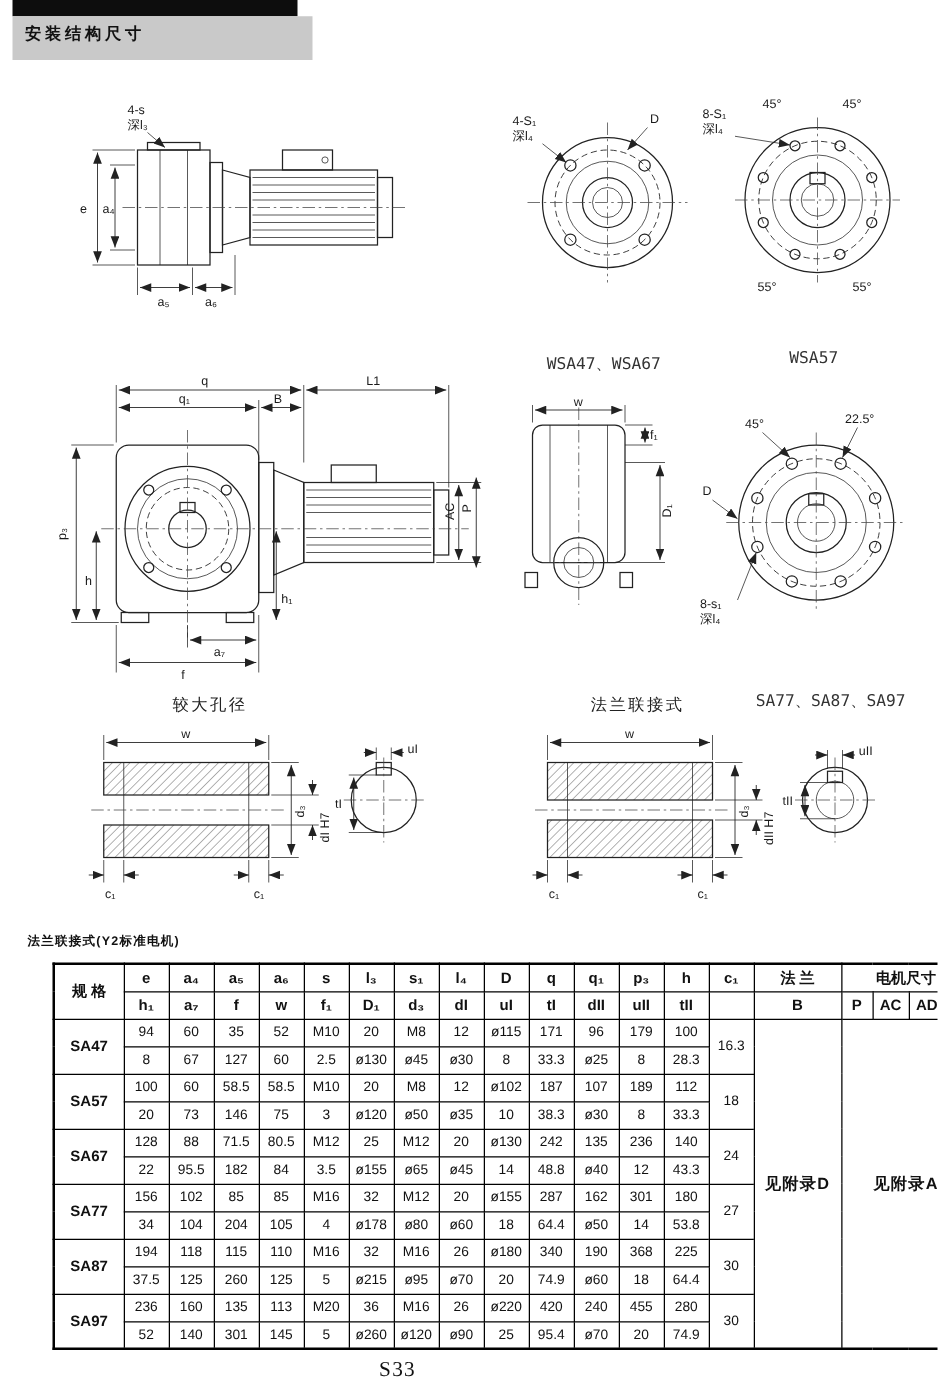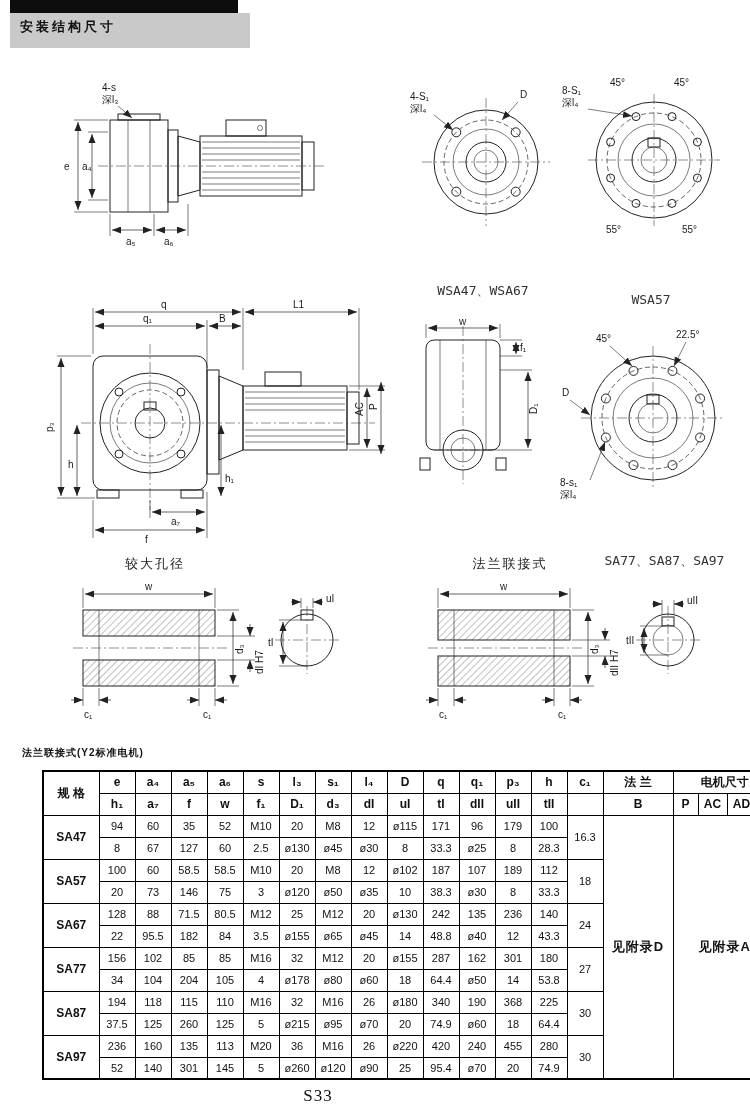--- a/index.html
+++ b/index.html
@@ -145,21 +145,21 @@
   <line x1="26" y1="84" x2="158" y2="84" class="cl"></line>
   <line x1="92" y1="18" x2="92" y2="150" class="cl"></line>
   <text x="48" y="10">45°</text>
   <text x="112" y="10">45°</text>
   <text x="44" y="157">55°</text>
   <text x="120" y="157">55°</text>
   <text x="0" y="18">8-S₁</text>
   <text x="0" y="30">深l₄</text>
   <line x1="26" y1="33" x2="70" y2="40" class="thin" marker-end="url(#aE)"></line>
 </svg>
-<div class="abs cap" style="left:562px;top:248px;width:178px">WSA57</div>
+<div class="abs cap" style="left:562px;top:235px;width:178px">WSA57</div>
 
 <svg class="abs" style="left:45px;top:298px" width="345" height="250" viewBox="0 0 345 250">
   <rect x="48" y="58" width="114" height="134" rx="10" class="ln"></rect>
   <circle cx="105" cy="125" r="50" class="ln"></circle>
   <circle cx="105" cy="125" r="40" class="thin"></circle>
   <circle cx="105" cy="125" r="33" class="dash"></circle>
   <circle cx="105" cy="125" r="15" class="ln"></circle>
   <rect x="99" y="104" width="12" height="8" class="ln"></rect>
   <circle cx="74" cy="94" r="4" class="ln"></circle>
   <circle cx="136" cy="94" r="4" class="ln"></circle>
@@ -262,21 +262,21 @@
   <text x="38" y="14">45°</text>
   <line x1="52" y1="18" x2="74" y2="38" class="thin" marker-end="url(#aE)"></line>
   <text x="4" y="68">D</text>
   <line x1="12" y1="72" x2="32" y2="87" class="thin" marker-end="url(#aE)"></line>
   <text x="2" y="158">8-s₁</text>
   <text x="2" y="170">深l₄</text>
   <line x1="32" y1="152" x2="47" y2="114" class="thin" marker-end="url(#aE)"></line>
 </svg>
 <div class="abs cap" style="left:572px;top:508px;width:185px">SA77、SA87、SA97</div>
 
-<div class="abs bore-cap" style="left:65px;top:555px;width:180px">较大孔径</div>
+<div class="abs bore-cap" style="left:78px;top:555px;width:180px">较大孔径</div>
 <div class="abs bore-cap" style="left:420px;top:555px;width:180px">法兰联接式</div>
 
 <svg class="abs" style="left:65px;top:578px" width="290" height="145" viewBox="0 0 290 145">
   <rect x="18" y="32" width="132" height="26" fill="url(#hat)" class="hs"></rect>
   <rect x="18" y="82" width="132" height="26" fill="url(#hat)" class="hs"></rect>
   <line x1="34" y1="32" x2="34" y2="108" class="thin"></line>
   <line x1="134" y1="32" x2="134" y2="108" class="thin"></line>
   <line x1="8" y1="70" x2="162" y2="70" class="cl"></line>
   <line x1="18" y1="30" x2="18" y2="10" class="thin"></line>
   <line x1="150" y1="30" x2="150" y2="10" class="thin"></line>

